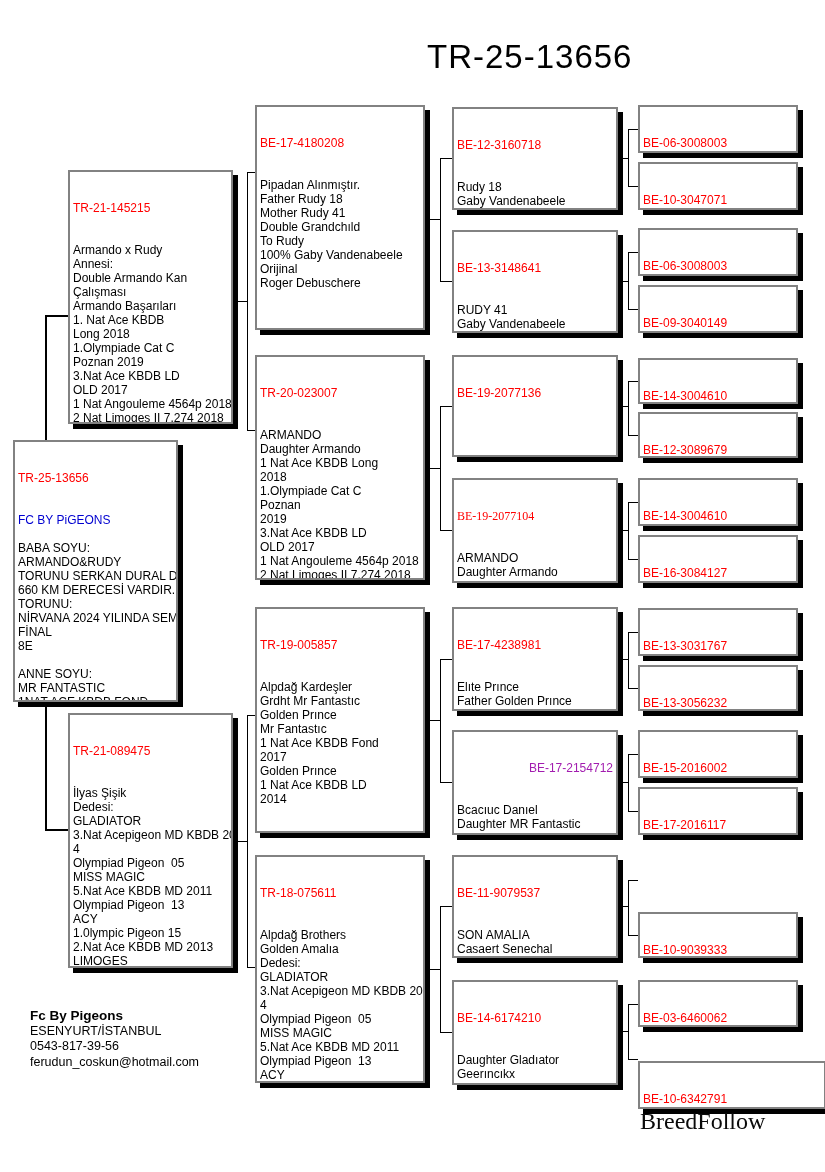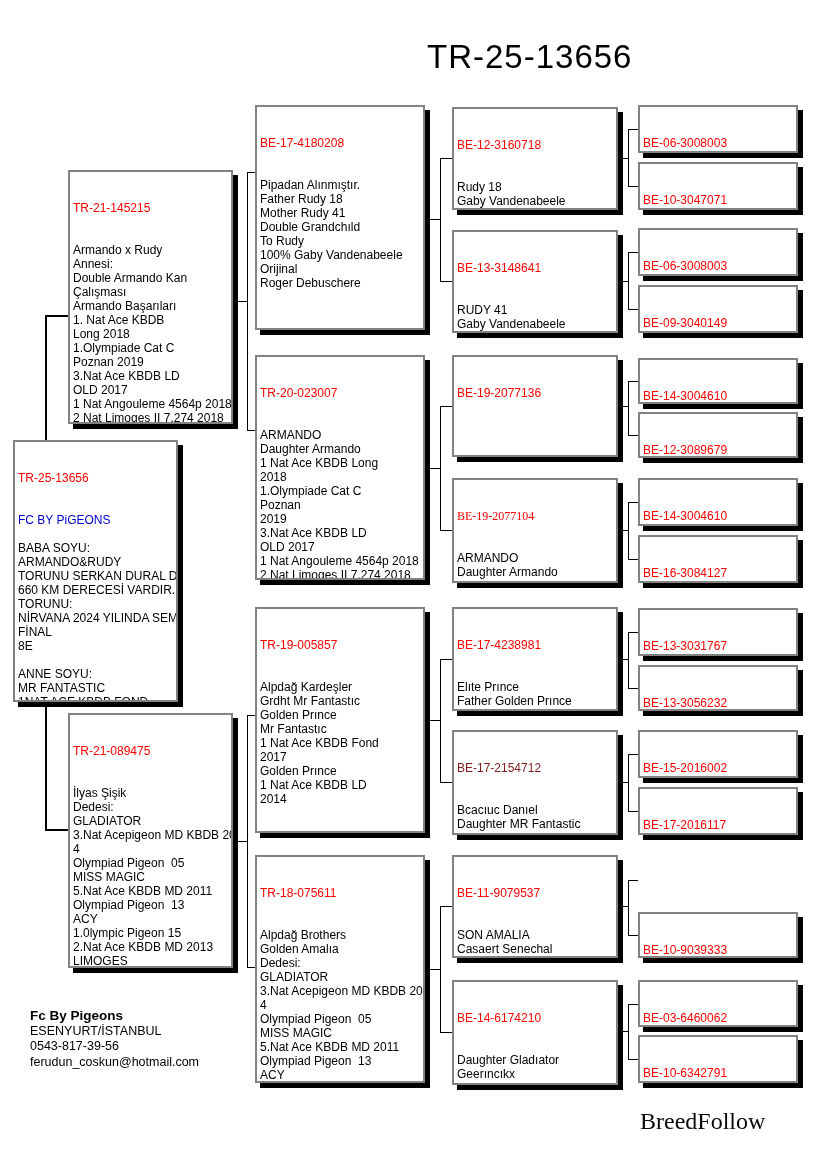--- a/index.html
+++ b/index.html
@@ -152,21 +152,21 @@
   </div>
   <div class="box" style="left:452px;top:478px;width:166px;height:105px">
     <div class="ring" style="color: rgb(255, 0, 0); font-family: Liberation Serif, serif;">BE-19-2077104</div>
     <div><div class="bl">ARMANDO</div><div class="bl">Daughter Armando</div><div class="bl">1 Nat Ace KBDB Long</div></div>
   </div>
   <div class="box" style="left:452px;top:607px;width:166px;height:104px">
     <div class="ring" style="color: rgb(255, 0, 0);">BE-17-4238981</div>
     <div><div class="bl">Elıte Prınce</div><div class="bl">Father Golden Prınce</div><div class="bl">Won Followıng Top</div></div>
   </div>
   <div class="box" style="left:452px;top:730px;width:166px;height:105px">
-    <div class="ring" style="color: #7f1d1d;">BE-17-2154712</div>
+    <div class="ring" style="color: #a21caf; text-align: right;">BE-17-2154712</div>
     <div><div class="bl">Bcacıuc Danıel</div><div class="bl">Daughter MR Fantastic</div><div class="bl">1.Ace KBDB Fond 2017</div></div>
   </div>
   <div class="box" style="left:452px;top:855px;width:166px;height:103px">
     <div class="ring" style="color: rgb(255, 0, 0);">BE-11-9079537</div>
     <div><div class="bl">SON AMALIA</div><div class="bl">Casaert Senechal</div><div class="bl">Son of Amalıa</div></div>
   </div>
   <div class="box" style="left:452px;top:980px;width:166px;height:105px">
     <div class="ring" style="color: rgb(255, 0, 0);">BE-14-6174210</div>
     <div><div class="bl">Daughter Gladıator</div><div class="bl">Geerıncıkx</div><div class="bl">Mother to:</div></div>
   </div>
@@ -220,21 +220,21 @@
     
   </div>
   <div class="box" style="left:638px;top:912px;width:160px;height:46px">
     <div class="ring" style="color: rgb(255, 0, 0);">BE-10-9039333</div>
     
   </div>
   <div class="box" style="left:638px;top:980px;width:160px;height:47px">
     <div class="ring" style="color: rgb(255, 0, 0);">BE-03-6460062</div>
     
   </div>
-  <div class="box" style="left:638px;top:1035px;width:160px;height:48px">
+  <div class="box" style="left:638px;top:1061px;width:188px;height:48px">
     <div class="ring" style="color: rgb(255, 0, 0);">BE-10-6342791</div>
     
   </div>
 
   <div class="contact">
     <div class="cname">Fc By Pigeons</div>
     <div>ESENYURT/İSTANBUL</div>
     <div>0543-817-39-56</div>
     <div>ferudun_coskun@hotmail.com</div>
   </div>

